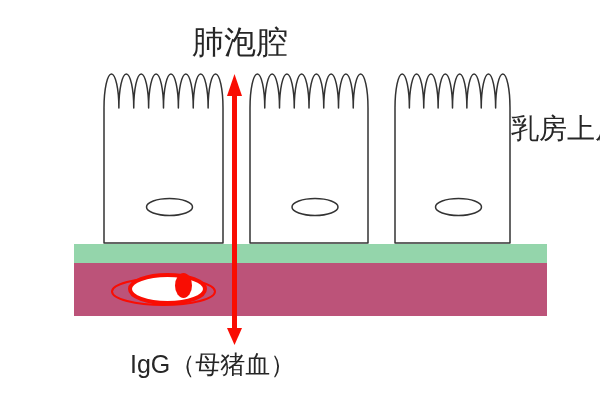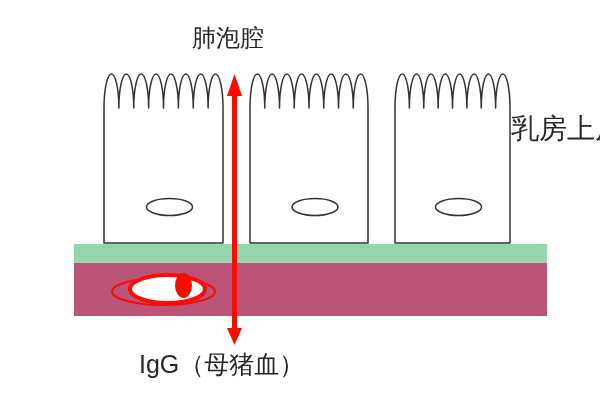--- a/index.html
+++ b/index.html
@@ -18,29 +18,29 @@
   }
   .label {
     position: absolute;
     white-space: nowrap;
     line-height: 1.1;
     color: var(--ink, #262626);
   }
   .label.top {
     left: 192px;
     top: 25px;
-    font-size: 24px;
+    font-size: 32px;
   }
   .label.right {
     left: 511px;
     top: 114px;
     font-size: 28px;
   }
   .label.bottom {
-    left: 139px;
+    left: 130px;
     top: 351px;
     font-size: 25px;
   }
   .band {
     position: absolute;
     left: 74px;
     width: 473px;
   }
   .band.green {
     top: 244px;

